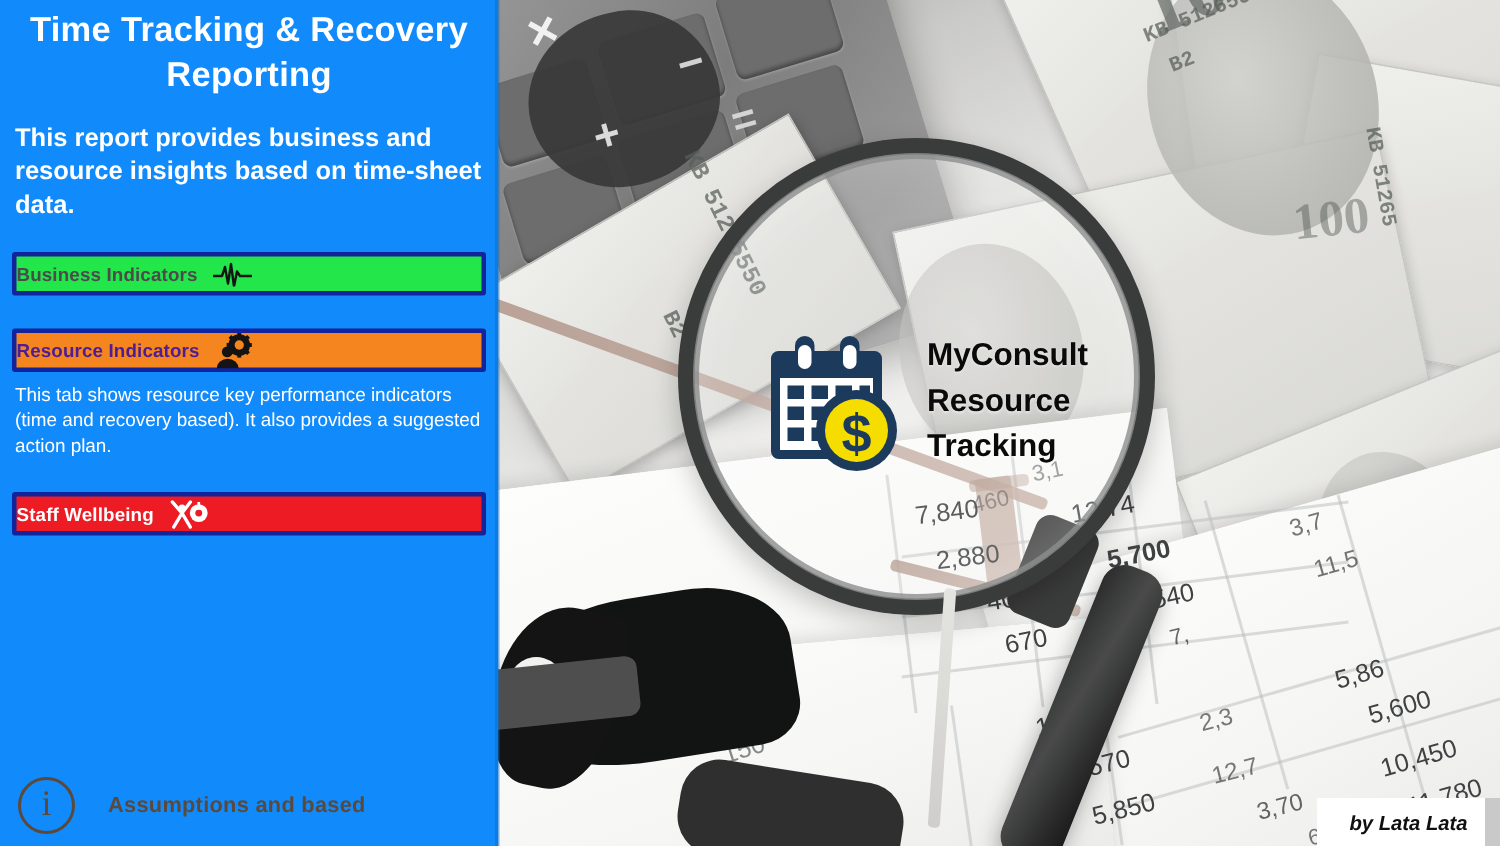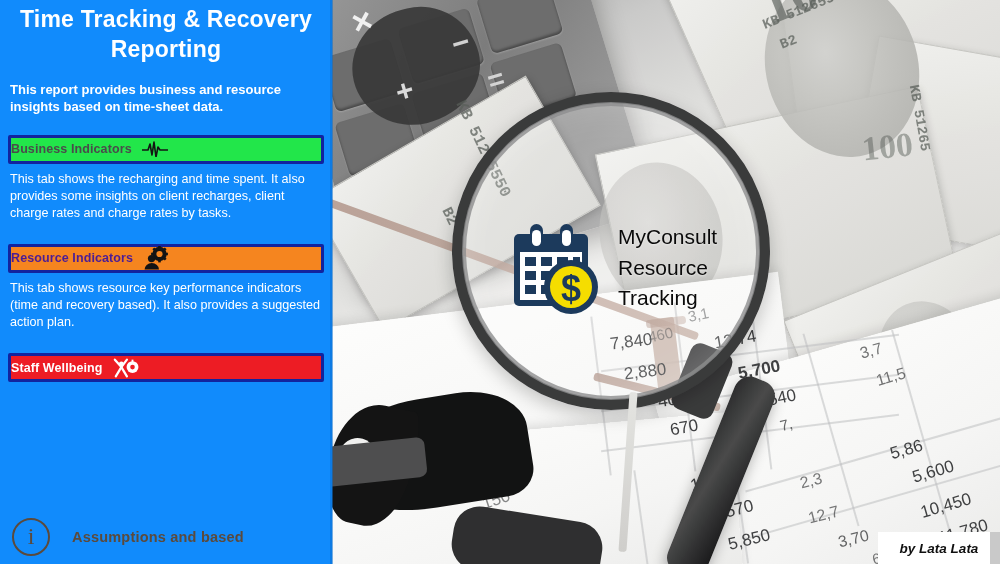--- a/index.html
+++ b/index.html
@@ -233,21 +233,21 @@
     font-size: 23px;
     font-weight: 700;
     line-height: 1.32;
     letter-spacing: .2px;
     padding: 0 6px;
   }
 
   #report-subtitle {
     margin-top: 16px;
     color: #ffffff;
-    font-size: 13px;
+    font-size: 17px;
     font-weight: 700;
     line-height: 1.34;
     padding-left: 2px;
   }
 
   .tab-btn {
     position: relative;
     display: flex;
     align-items: center;
     justify-content: flex-start;
@@ -328,21 +328,21 @@
     z-index: 15;
   }
   #calendar-coin-icon {
     position: relative;
     width: 92px; height: 92px;
     flex: none;
   }
   #brand-title {
     color: #0a0a0a;
     font-size: 21px;
-    font-weight: 400;
+    font-weight: 700;
     line-height: 1.45;
     text-shadow: 0 1px 2px rgba(255,255,255,.5);
   }
 
   
   #credit-box {
     position: absolute;
     right: 0; bottom: 0;
     width: 122px; height: 32px;
     background: #ffffff;
@@ -519,21 +519,20 @@
     <div id="report-subtitle">This report provides business and resource insights based on time-sheet data.</div>
 
     <div class="tab-btn" id="btn-business">
       <span class="tab-label">Business Indicators</span>
       <span class="tab-ico">
         <svg width="26" height="16" viewBox="0 0 26 16" aria-hidden="true">
           <polyline points="0,9 4,9 6,9 8,3 10,14 12,1 14,16 16,6 18,9 21,9 26,9" fill="none" stroke="#141414" stroke-width="1.6" stroke-linejoin="round" stroke-linecap="round"></polyline>
         </svg>
       </span>
     </div>
-    <div class="tab-desc">This tab shows the recharging and time spent. It also provides some insights on client recharges, client charge rates and charge rates by tasks.</div>
 
     <div class="tab-btn" id="btn-resource">
       <span class="tab-label">Resource Indicators</span>
       <span class="tab-ico">
         <svg width="26" height="24" viewBox="0 0 26 24" aria-hidden="true">
 
           <g fill="#141414">
             <circle cx="16.5" cy="8" r="7.2"></circle>
             <rect x="15.2" y="-0.4" width="2.6" height="3.4"></rect>
             <rect x="15.2" y="13" width="2.6" height="3.4"></rect>

